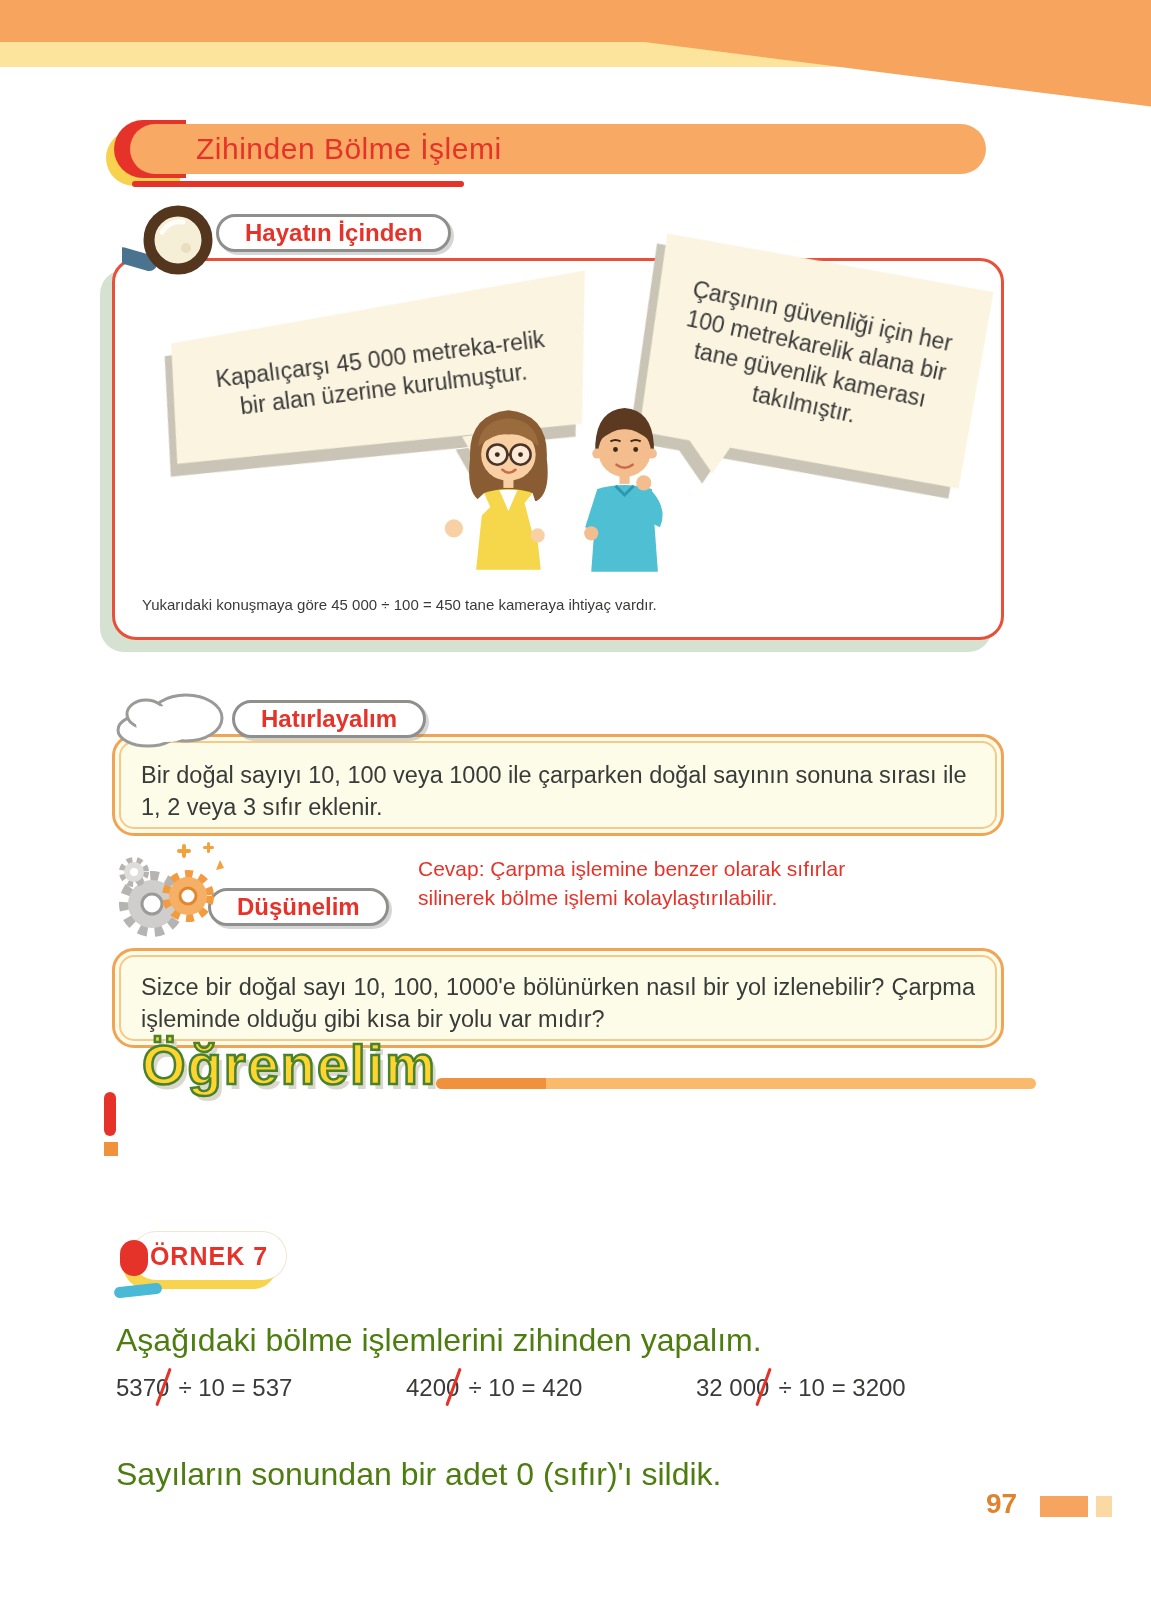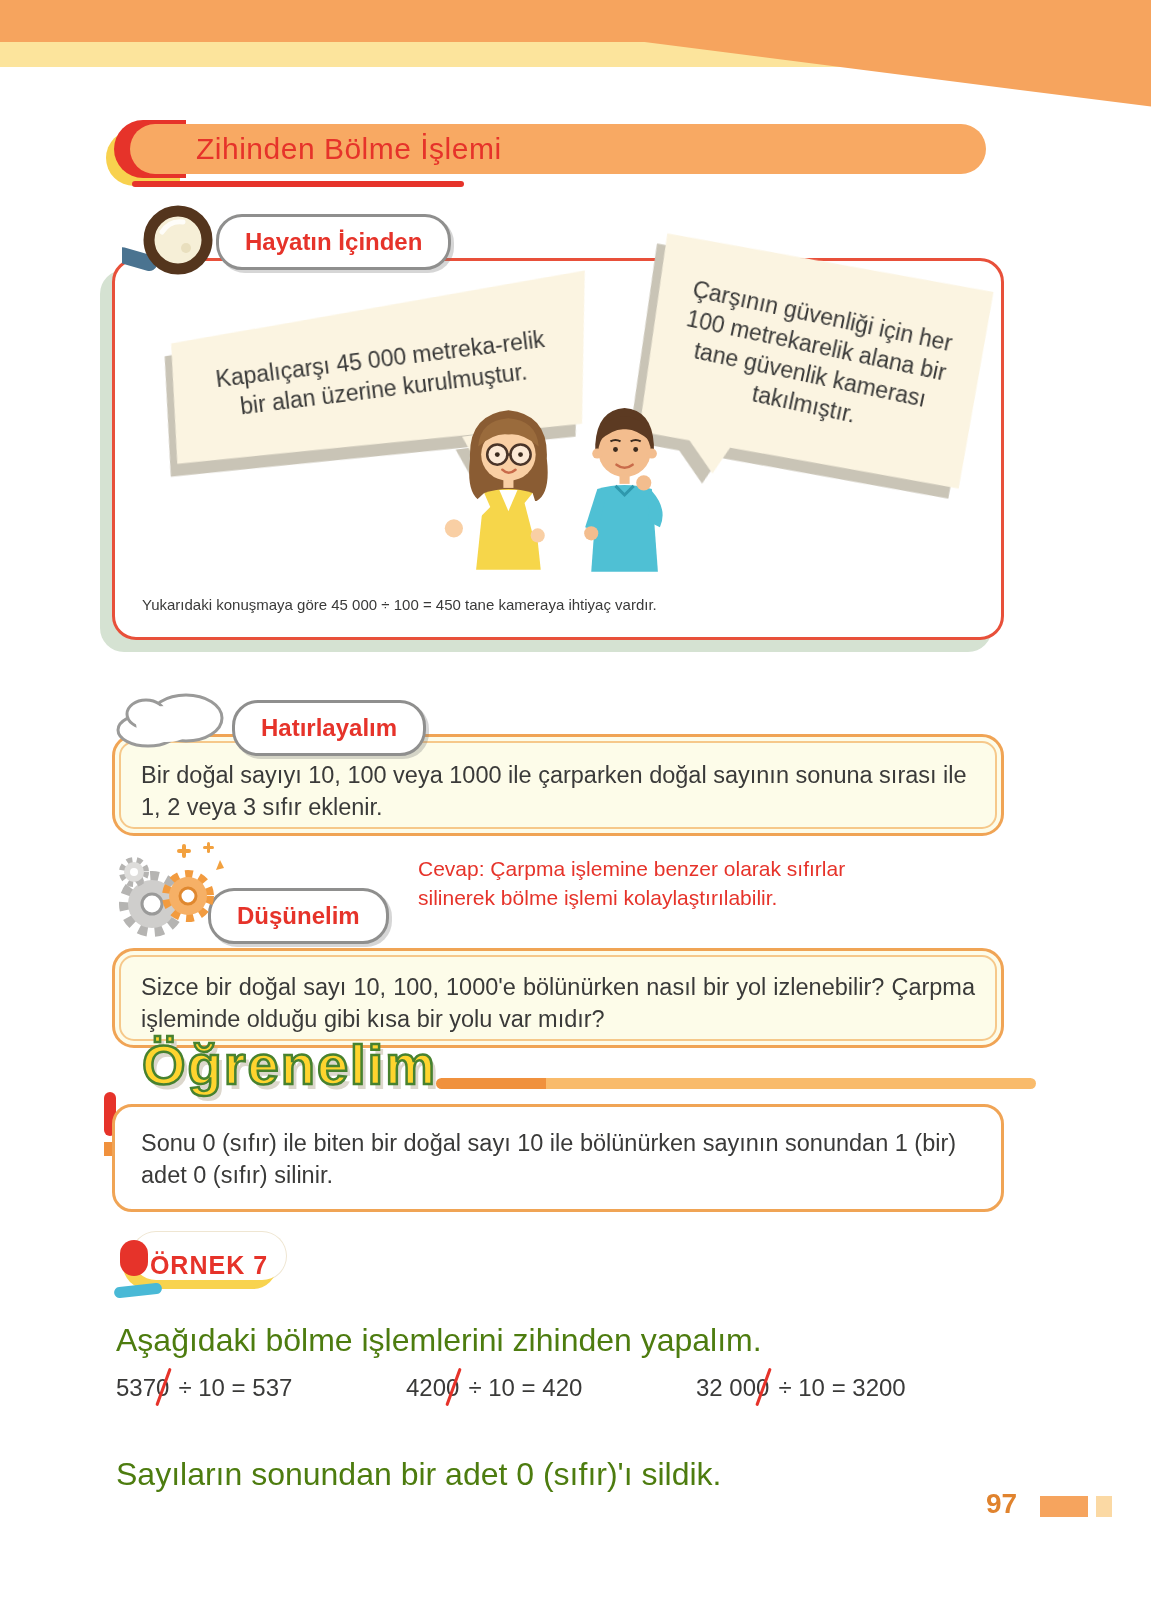--- a/index.html
+++ b/index.html
@@ -23,21 +23,21 @@
                         background:#e6332a; border-radius:34px 0 0 34px; }
   .title-banner { position:absolute; top:124px; left:130px; width:856px; height:50px;
                   background:#f8a963; border-radius:28px; display:flex; align-items:center;
                   padding-left:66px; }
   .title-banner .t { font-size:30px; font-weight:normal; color:#e6332a; letter-spacing:0.5px; }
   .title-underline { position:absolute; top:181px; left:132px; width:332px; height:6px;
                      background:#e6332a; border-radius:3px; }
 
   
   .pill { position:absolute; background:#fff; border:3px solid #8f8f8e; border-radius:26px;
-          display:flex; align-items:center; padding:0 26px; height:56px;
+          display:flex; align-items:center; padding:0 26px; height:38px;
           box-shadow:3px 3px 0 rgba(120,120,120,0.30); z-index:7;text-align:right; }
   .pill .p { font-size:24px; font-weight:bold; color:#e6332a; }
 
   
   .hayatin-box { position:absolute; top:258px; left:112px; width:892px; height:382px;
                  background:#fff; border:3px solid #e8503a; border-radius:24px;
                  box-shadow:-12px 12px 0 #d5e2d2; }
   .magnifier { position:absolute; top:196px; left:122px; width:98px; height:98px; z-index:8; }
   .pill-hayatin { top:214px; left:216px; }
 
@@ -88,21 +88,21 @@
   .ogrenelim-tab { position:absolute; top:1092px; left:104px; width:12px; height:44px;
                    background:#e6332a; border-radius:6px; }
   .ogrenelim-square { position:absolute; top:1142px; left:104px; width:14px; height:14px;
                       background:#f0913d; }
   .box-ogrenelim { position:absolute; top:1104px; left:112px; width:892px; height:108px;
                    background:#fff; border:3px solid #f0a455; border-radius:20px; }
   .box-ogrenelim .box-text { padding-top:20px; }
 
   
   .ornek-badge { position:absolute; top:1232px; left:132px; width:154px; height:48px;
-                 background:#fff; border-radius:26px; display:flex; align-items:flex-end;
+                 background:#fff; border-radius:26px; display:flex; align-items:center;
                  justify-content:center; box-shadow:-9px 9px 0 #f8d34e, 0 0 0 1px #efe6d2; z-index:3; }
   .ornek-badge::before { content:""; position:absolute; left:-12px; top:8px; width:28px; height:36px;
                          background:#e6332a; border-radius:14px; z-index:-1; }
   .ornek-badge::after { content:""; position:absolute; left:-18px; bottom:-16px; width:48px; height:11px;
                         background:#49b9d6; border-radius:6px; transform:rotate(-6deg); z-index:-2; }
   .ornek-badge .p { font-size:25px; font-weight:bold; color:#e6332a; letter-spacing:1px; }
 
   .para { position:absolute; font-size:32px; color:#4d7c0f; }
   .para-intro { top:1322px; left:116px; }
   .examples { position:absolute; top:1374px; left:116px; width:930px; display:flex; }
@@ -244,23 +244,20 @@
   </div>
   <div class="answer">Cevap: Çarpma işlemine benzer olarak sıfırlar silinerek bölme işlemi kolaylaştırılabilir.</div>
   <div class="cream-box box-dusun">
     <div class="box-text">Sizce bir doğal sayı 10, 100, 1000'e bölünürken nasıl bir yol izlenebilir? Çarpma işleminde olduğu gibi kısa bir yolu var mıdır?</div>
   </div>
 
   <div class="ogrenelim-title">Öğrenelim</div>
   <div class="ogrenelim-bar"></div>
   <div class="ogrenelim-tab"></div>
   <div class="ogrenelim-square"></div>
-  <div class="box-ogrenelim">
-    <div class="box-text">Sonu 0 (sıfır) ile biten bir doğal sayı 10 ile bölünürken sayının sonundan 1 (bir) adet 0 (sıfır) silinir.</div>
-  </div>
 
   <div class="ornek-badge">
     <span class="p">ÖRNEK 7</span>
   </div>
 
   <div class="para para-intro">Aşağıdaki bölme işlemlerini zihinden yapalım.</div>
 
   <div class="examples">
     <div class="example">
       <span>537</span><span class="strike"><span>0</span><span class="slash"></span></span><span class="rest">÷ 10 = 537</span>

